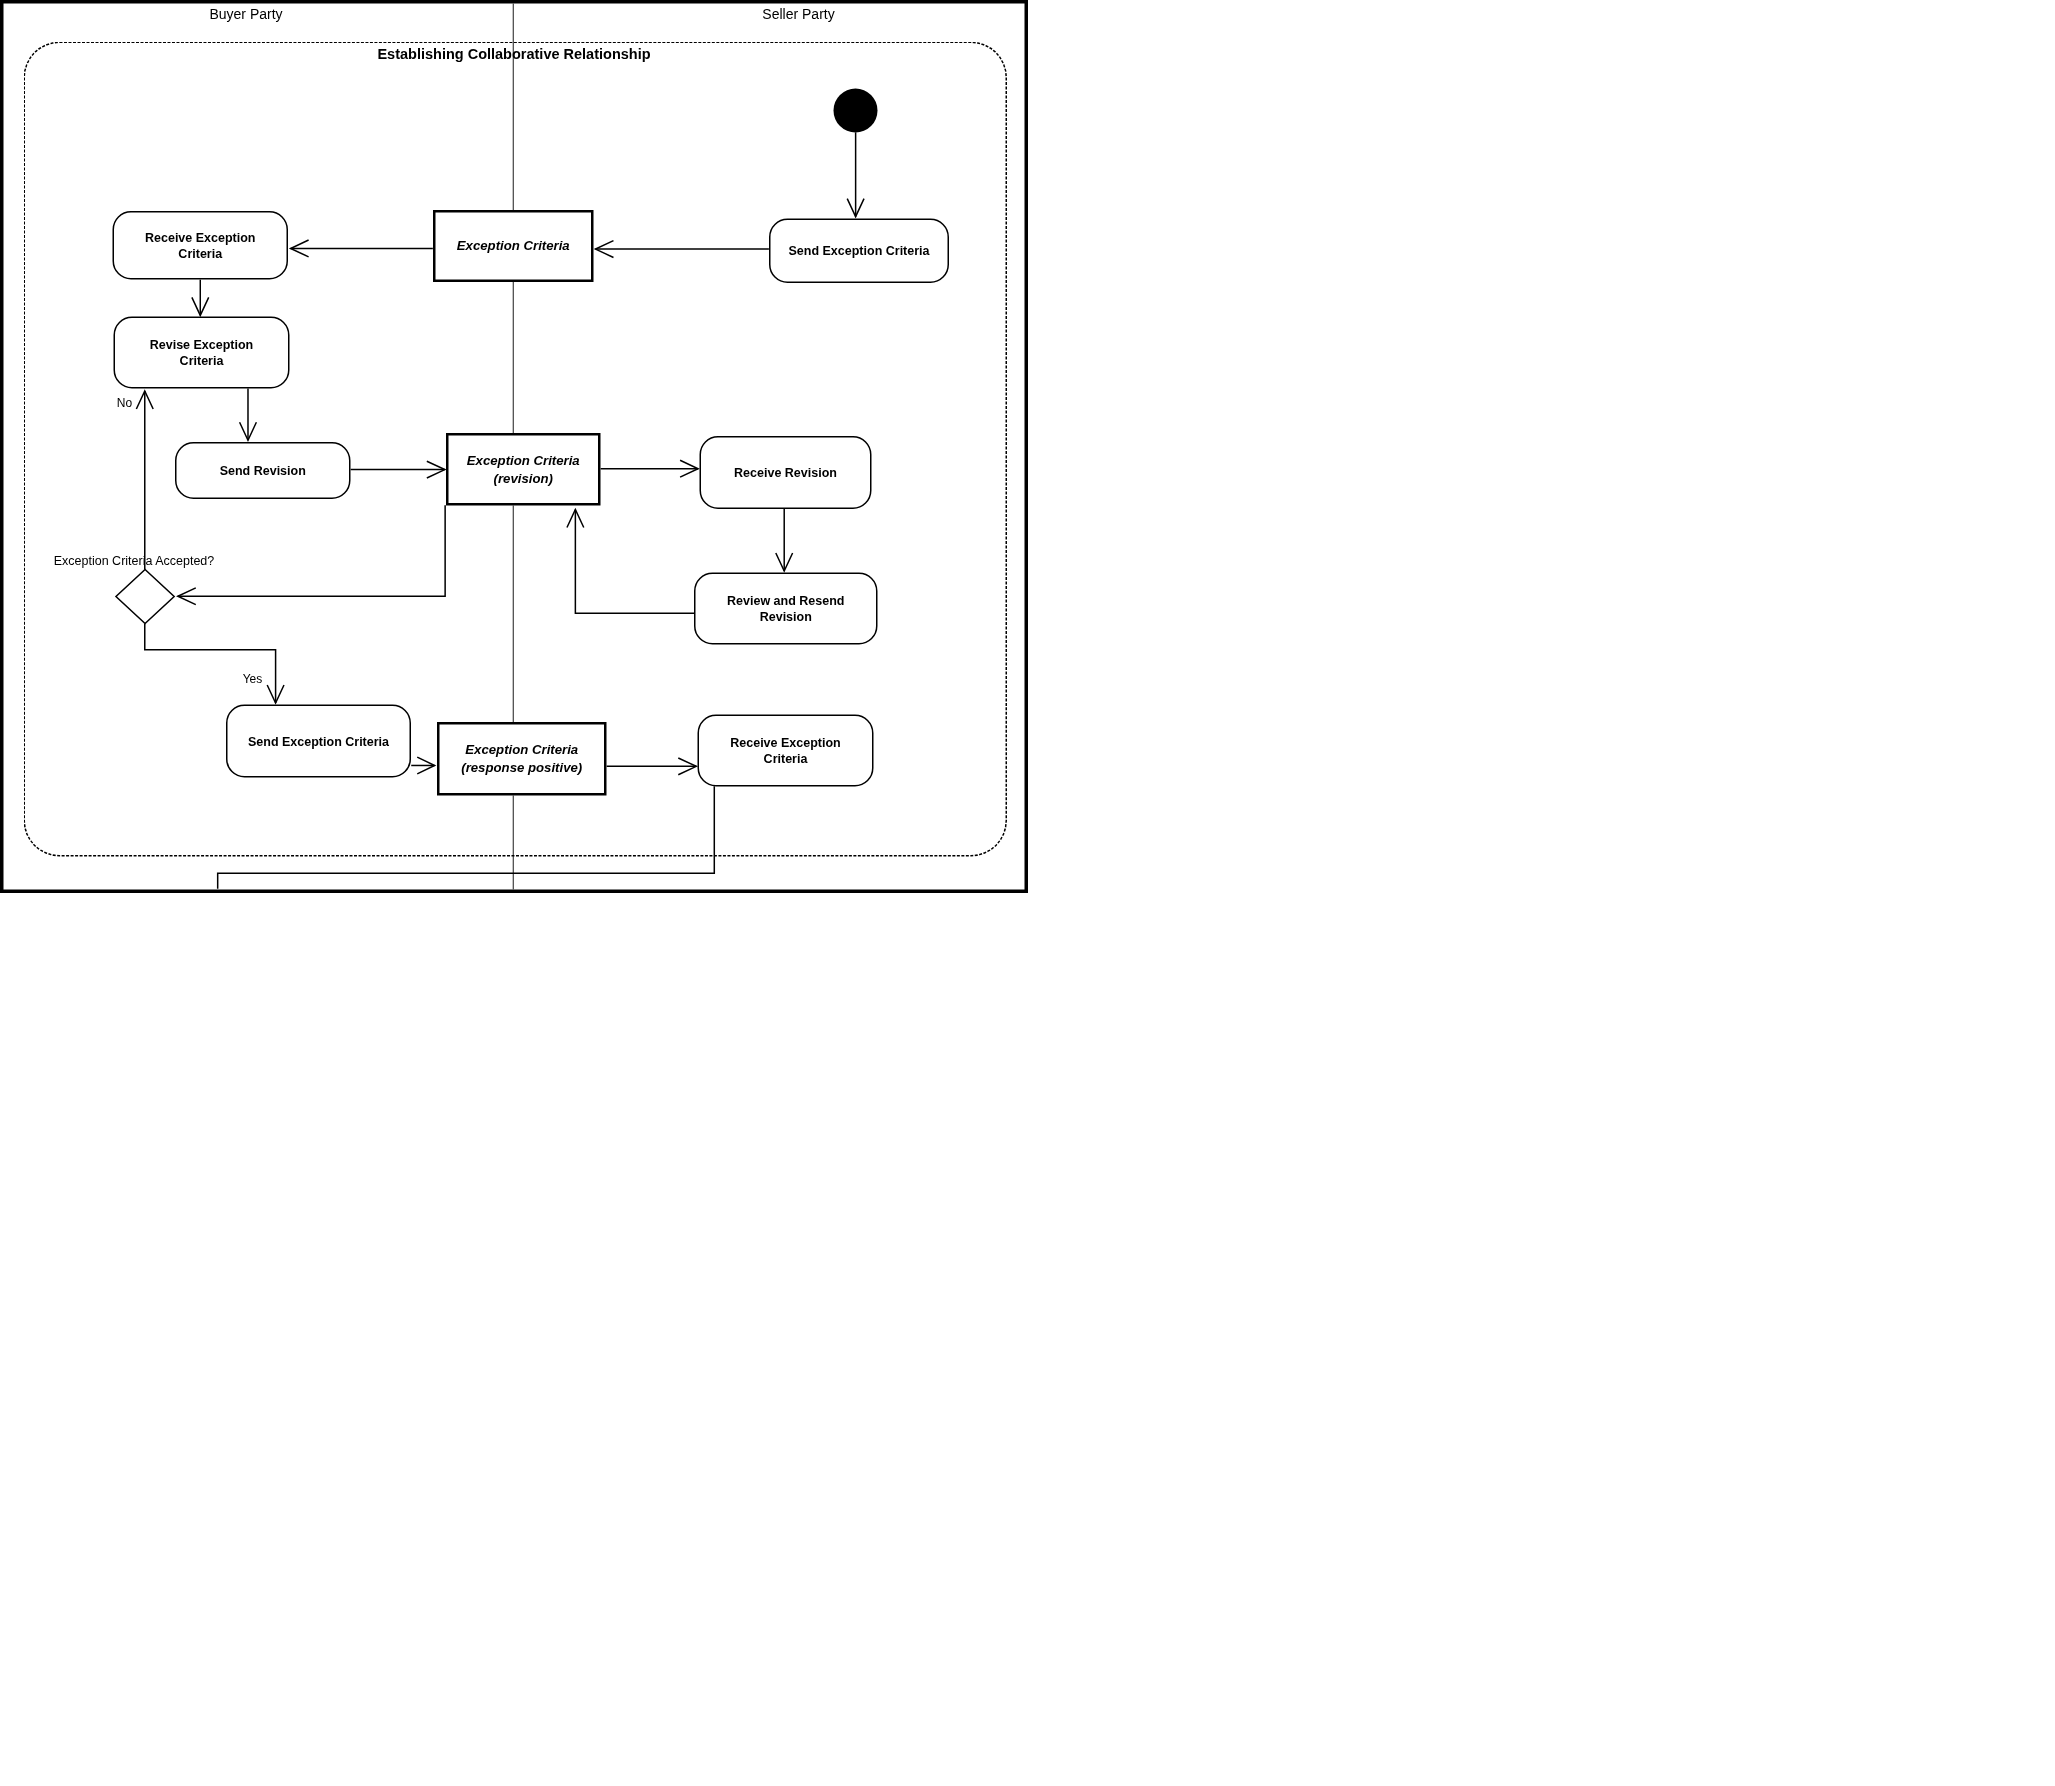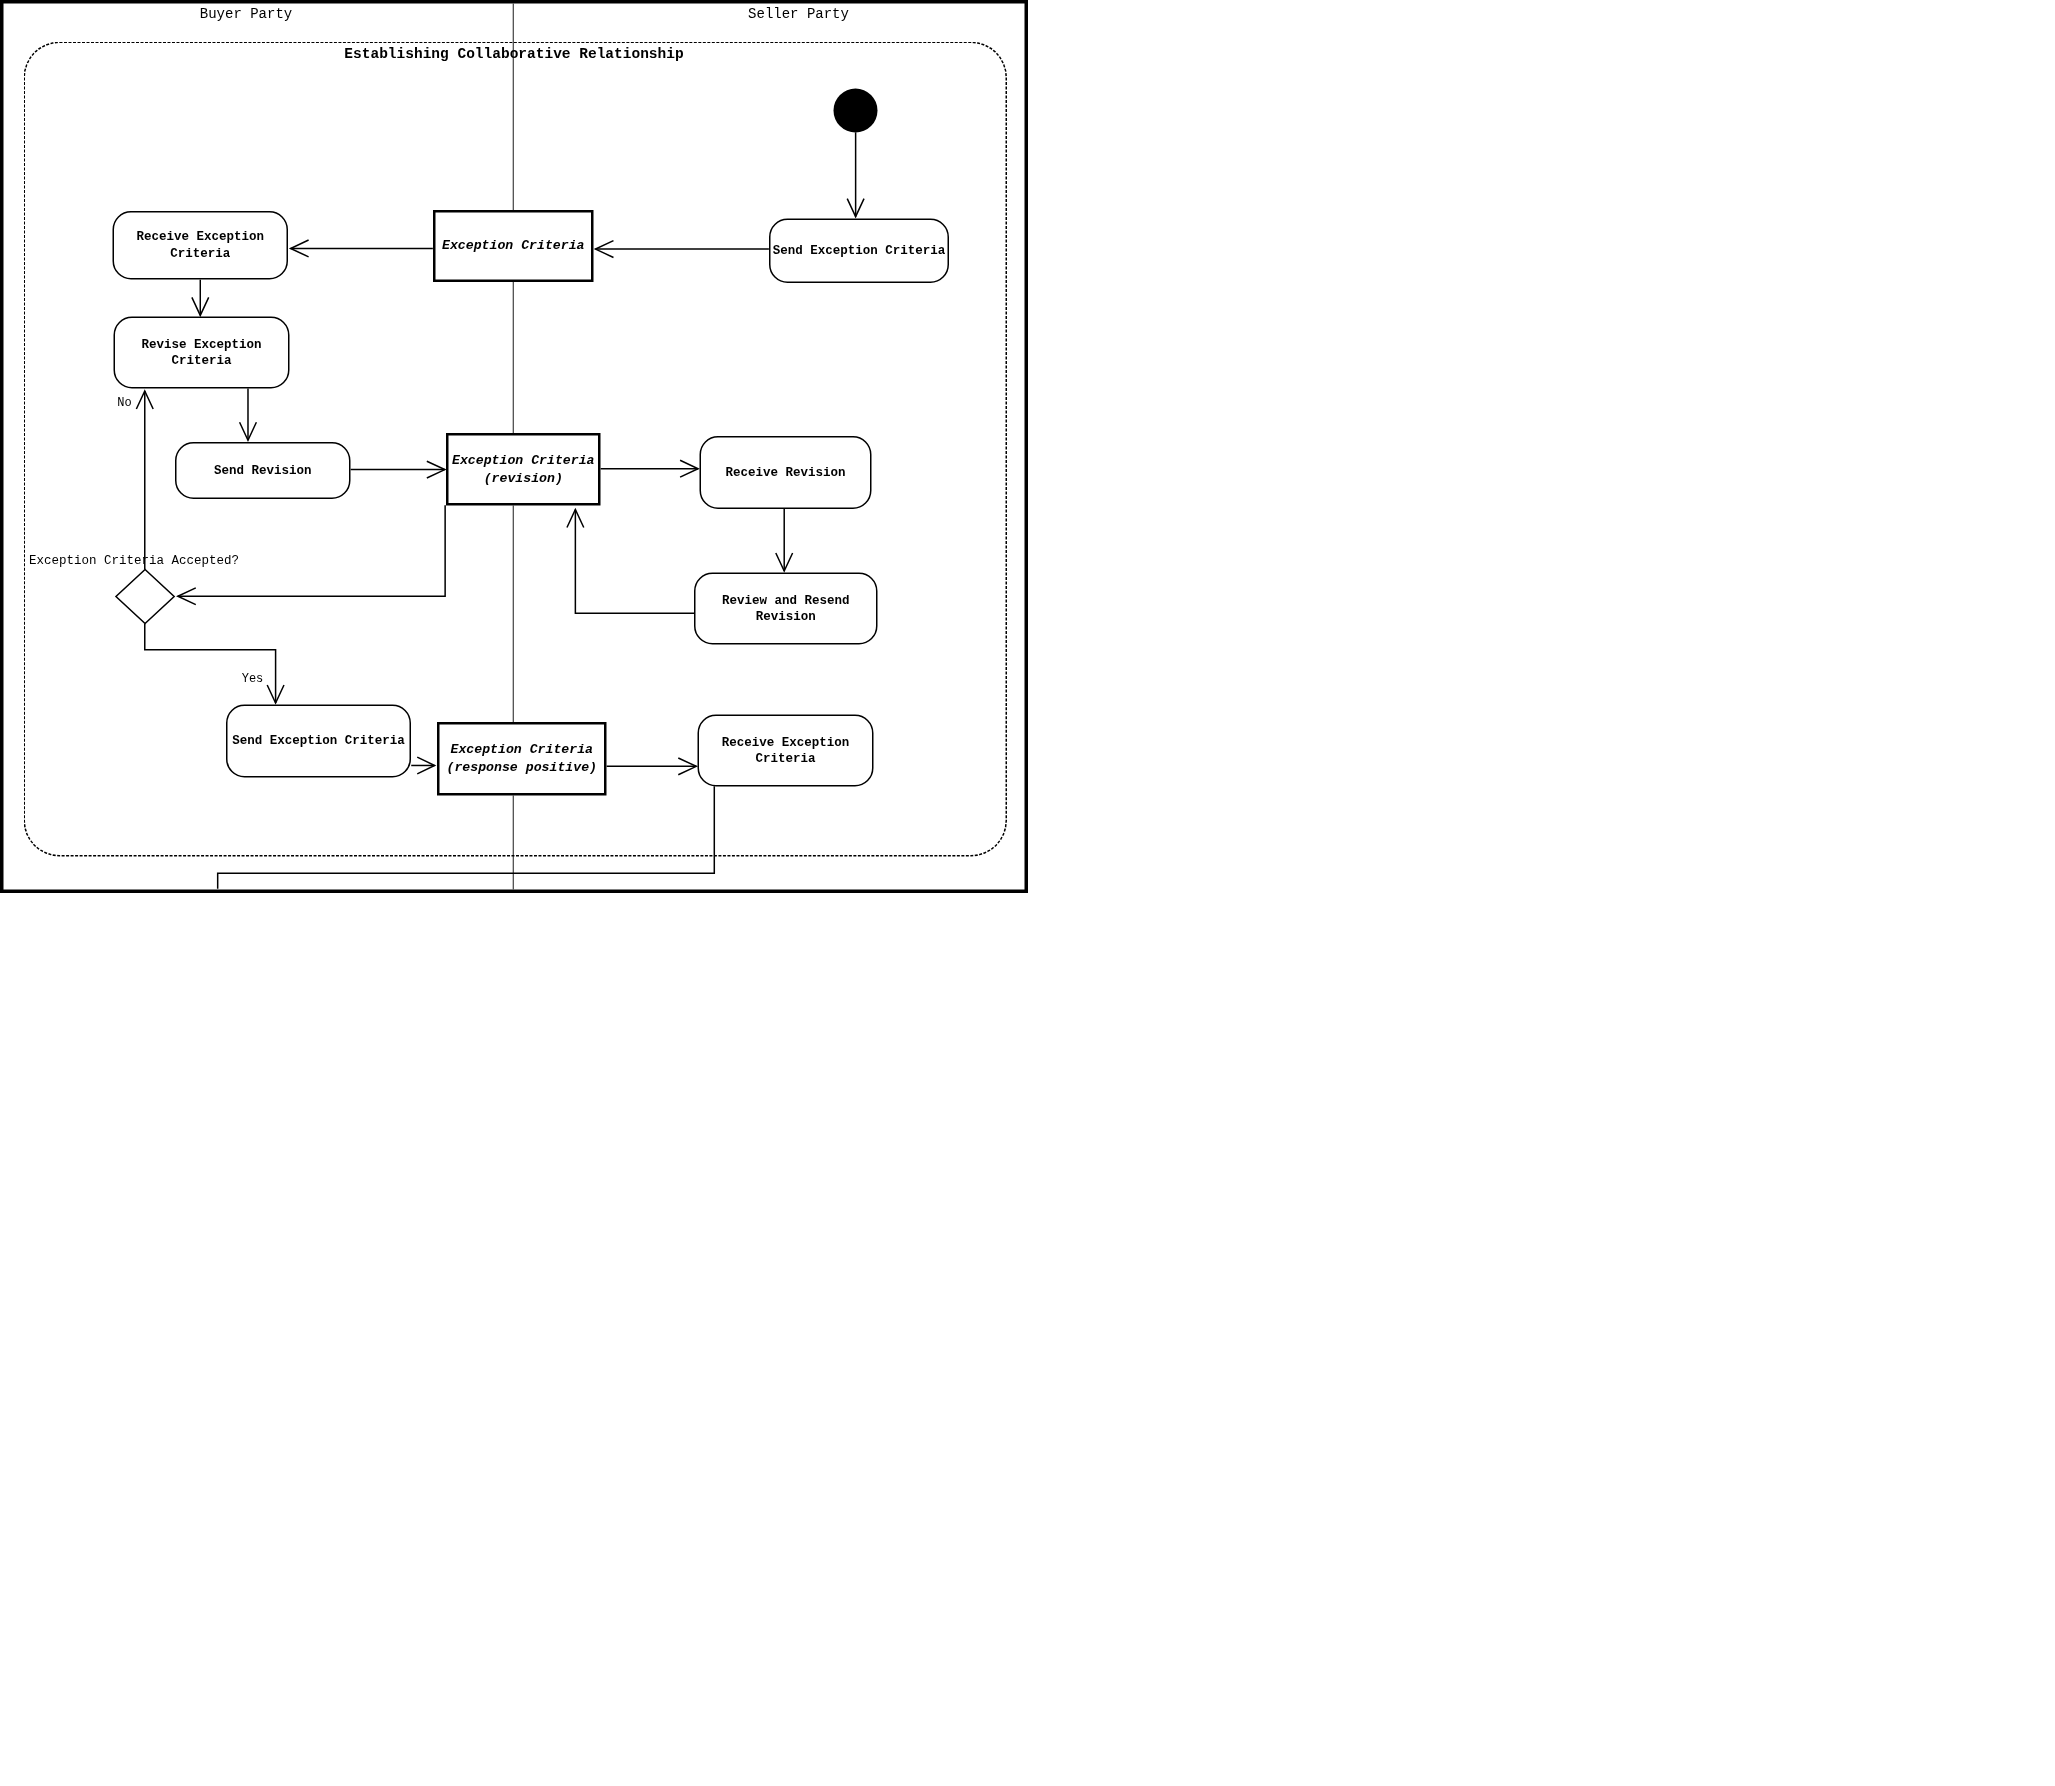--- a/index.html
+++ b/index.html
@@ -1,18 +1,18 @@
 <!DOCTYPE html>
 <html style="font-size:9.6px"><head>
 <meta charset="utf-8">
 <style>
   html, body { margin: 0; padding: 0; background: #ffffff; }
   .viewport {
     width: 1028px; height: 893px; overflow: hidden; position: relative;
-    font-family: Liberation Mono, monospace;
+    font-family: Liberation Sans, sans-serif;
   }
   .canvas {
     position: absolute; left: 0; top: 0;
     width: 2056px; height: 1786px;
     transform: scale(0.5); transform-origin: 0 0;
     background: #ffffff; color: #000;
   }
   .outer-frame {
     position: absolute; inset: 0;
     border: 7.2px solid #000;

